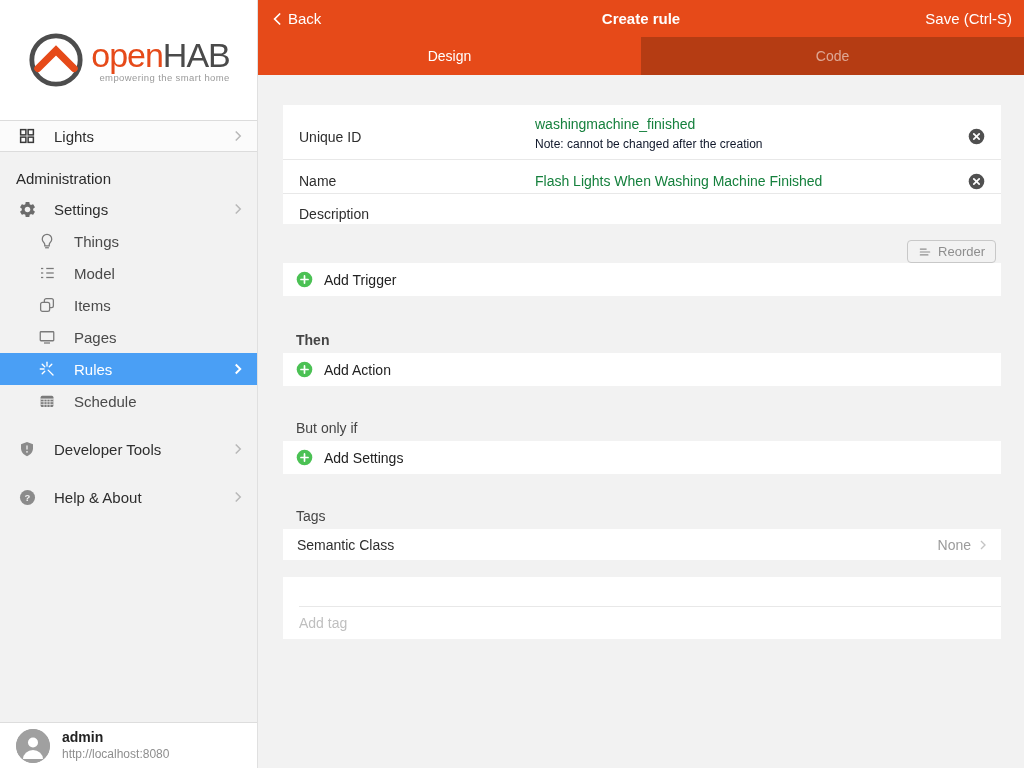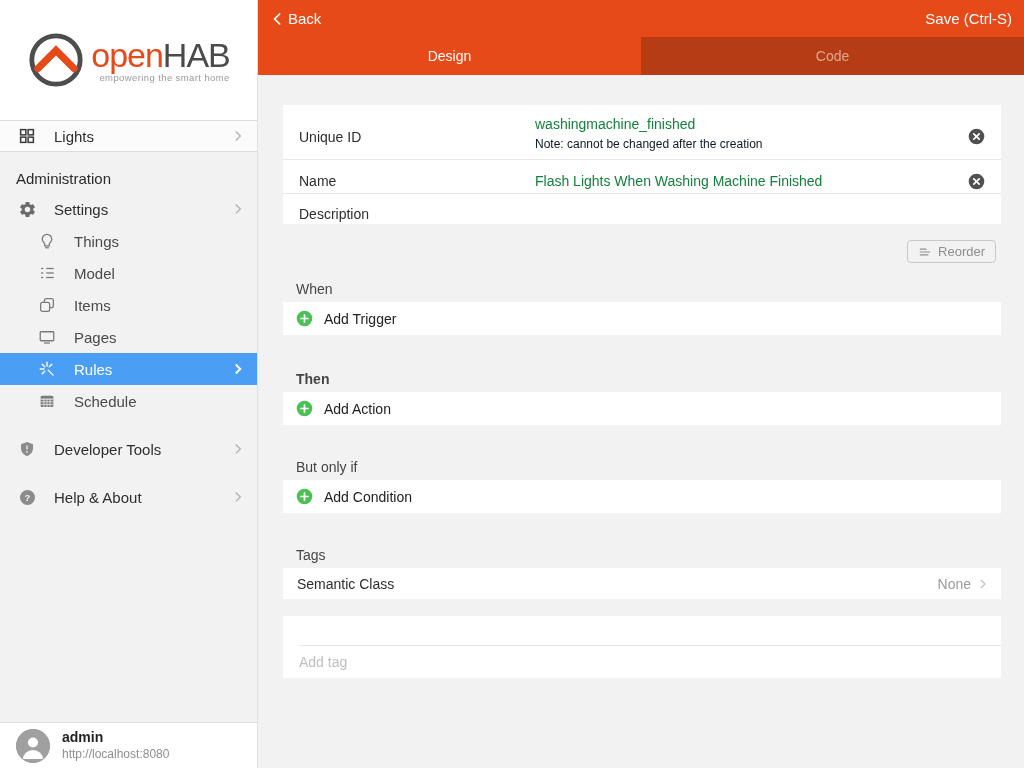--- a/index.html
+++ b/index.html
@@ -315,20 +315,21 @@
 
     <header class="topbar">
       <div class="back-btn">
         <span>
           <svg width="16" height="16" viewBox="0 0 24 24" fill="none" stroke="#ffffff" stroke-width="2.6" stroke-linecap="round">
               <polyline points="14.5 4.5 7 12 14.5 19.5"></polyline>
             </svg>
         </span>
         <span>Back</span>
       </div>
+      <div class="topbar-title">Create rule</div>
       <div class="save-btn">Save (Ctrl-S)</div>
     </header>
 
     <div class="tabbar">
       <div class="tab active">Design</div>
       <div class="tab inactive">Code</div>
     </div>
 
     <div class="content">
 
@@ -378,21 +379,20 @@
             <svg width="14" height="14" viewBox="0 0 24 24" fill="none" stroke="#8e8e8e" stroke-width="2" stroke-linecap="round">
               <line x1="4" y1="7" x2="14" y2="7"></line>
               <line x1="4" y1="12" x2="20" y2="12"></line>
               <line x1="4" y1="17" x2="17" y2="17"></line>
             </svg>
           </span>
           <span>Reorder</span>
         </button>
       </div>
 
-      <div class="sec-label">When</div>
       <div class="card add-row">
         <span class="plus-ic">
           <svg width="17" height="17" viewBox="0 0 24 24">
             <circle cx="12" cy="12" r="11" fill="#4bc154"></circle>
             <g stroke="#ffffff" stroke-width="2.4" stroke-linecap="round">
                 <line x1="12" y1="7" x2="12" y2="17"></line>
                 <line x1="7" y1="12" x2="17" y2="12"></line>
               </g>
           </svg>
         </span>
@@ -417,21 +417,21 @@
       <div class="card add-row">
         <span class="plus-ic">
           <svg width="17" height="17" viewBox="0 0 24 24">
             <circle cx="12" cy="12" r="11" fill="#4bc154"></circle>
             <g stroke="#ffffff" stroke-width="2.4" stroke-linecap="round">
                 <line x1="12" y1="7" x2="12" y2="17"></line>
                 <line x1="7" y1="12" x2="17" y2="12"></line>
               </g>
           </svg>
         </span>
-        <span class="add-lbl">Add Condition</span>
+        <span class="add-lbl">Add Settings</span>
       </div>
 
       <div class="sec-label mt34">Tags</div>
       <div class="card semantic-row">
         <span class="flabel2">Semantic Class</span>
         <span class="semantic-none">None</span>
         <span>
           <svg width="16" height="16" viewBox="0 0 24 24" fill="none" stroke="#c4c4c4" stroke-width="2">
               <polyline points="9 6 15 12 9 18"></polyline>
             </svg>

